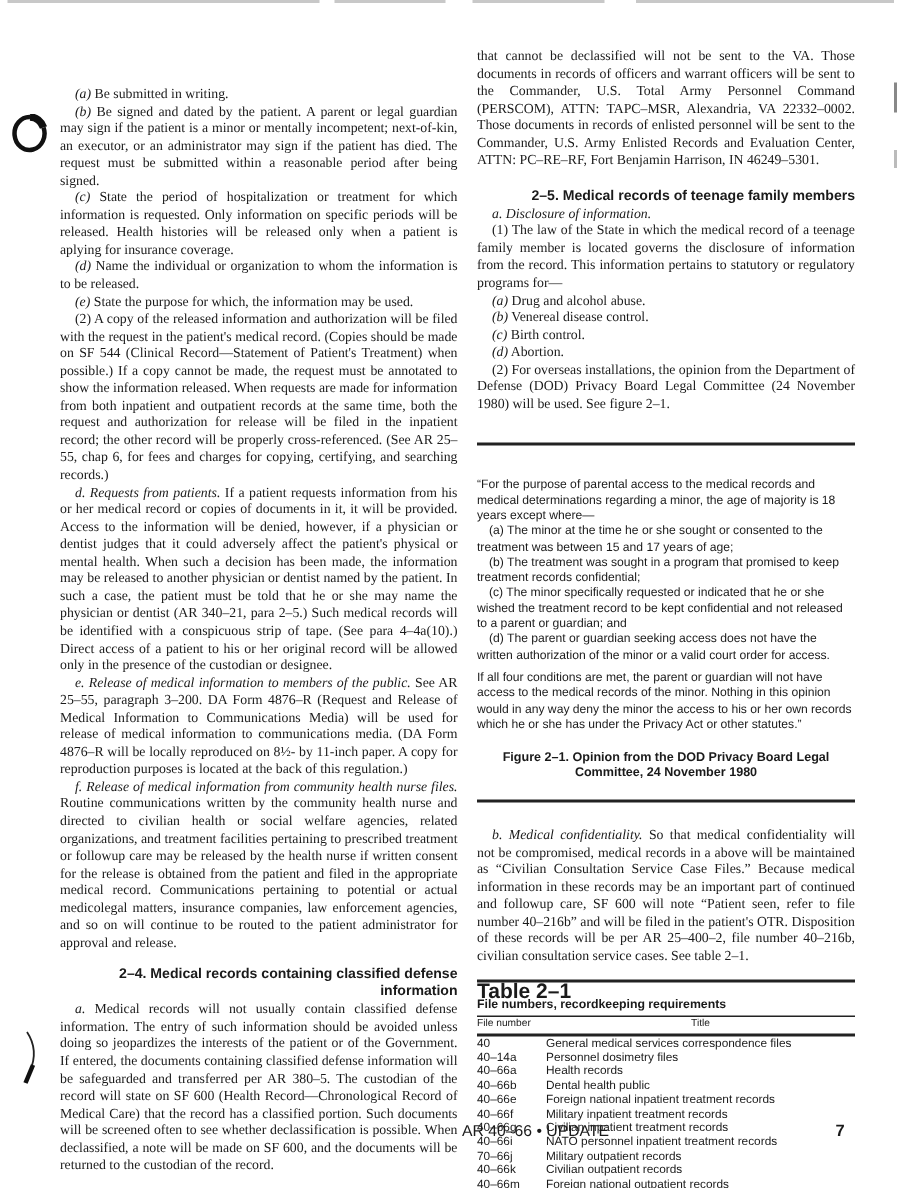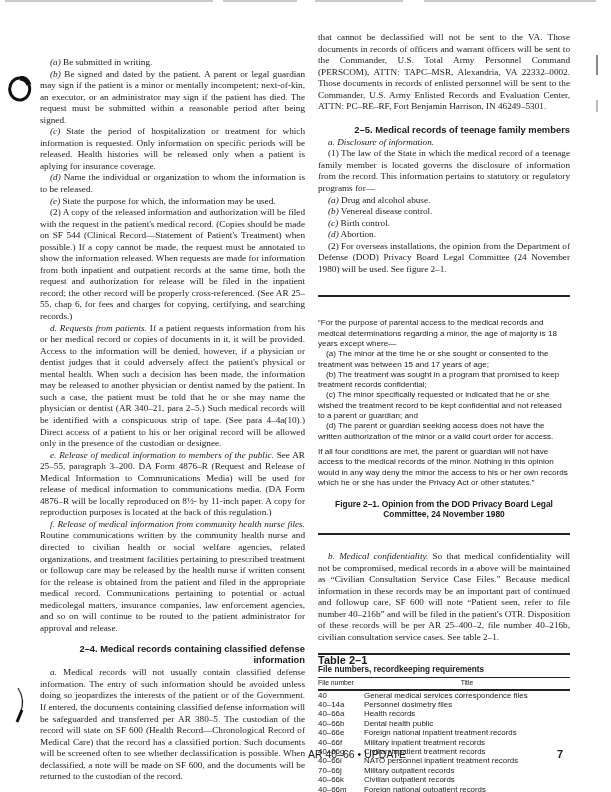--- a/index.html
+++ b/index.html
@@ -12,21 +12,21 @@
   p.noind { text-indent: 0; }
   .it { font-style: italic; }
   h2 { font-family: "Liberation Sans", sans-serif; font-weight: bold; font-size: 9.4px; line-height: 11px; margin: 9px 0 2px 0; text-align: right; }
   .fig { margin-top: 20px; border-top: 2px solid #222; padding-top: 21px; font-family: "Liberation Sans", sans-serif; font-size: 8.1px; line-height: 10.3px; text-align: left; }
   .fig p { text-indent: 0; }
   .fig p.ind { text-indent: 8px; }
   .fig .gap { margin-top: 5px; }
   .figcap { text-align: center; font-weight: bold; font-size: 8.4px; line-height: 10px; margin: 11px 0 14px 0; }
   .fig-bottom { border-top: 2px solid #222; margin-bottom: 16px; }
   .tbl { margin-top: 9px; font-family: "Liberation Sans", sans-serif; font-size: 7.9px; line-height: 9.4px; }
-  .tbl-top { border-top: 2px solid #222; padding-top: 1px; font-weight: bold; font-size: 11px; line-height: 9.6px; }
+  .tbl-top { border-top: 2px solid #222; padding-top: 1px; font-weight: bold; font-size: 14px; line-height: 9.6px; }
   .tbl-head { border-top: 1px solid #222; border-bottom: 2px solid #222; display: flex; font-size: 6.8px; line-height: 7.8px; padding: 1px 0 2px 0; margin-top: 2px; }
   .tbl-head .c1 { width: 46px; }
   .tbl-head .c2 { flex: 1; text-align: center; align-self: flex-end; }
   .row { display: flex; }
   .row .c1 { width: 46px; }
   .row .c2 { flex: 1; }
   .footer-code { position: absolute; left: 260px; top: 748px; font-family: "Liberation Sans", sans-serif; font-size: 10.5px; margin-left: 48px; }
   .footer-page { position: absolute; left: 557px; top: 748px; font-family: "Liberation Sans", sans-serif; font-size: 11px; font-weight: bold; }
   .punch { position: absolute; }
   .side-mark { position: absolute; left: 596px; width: 2px; background: #888; }

